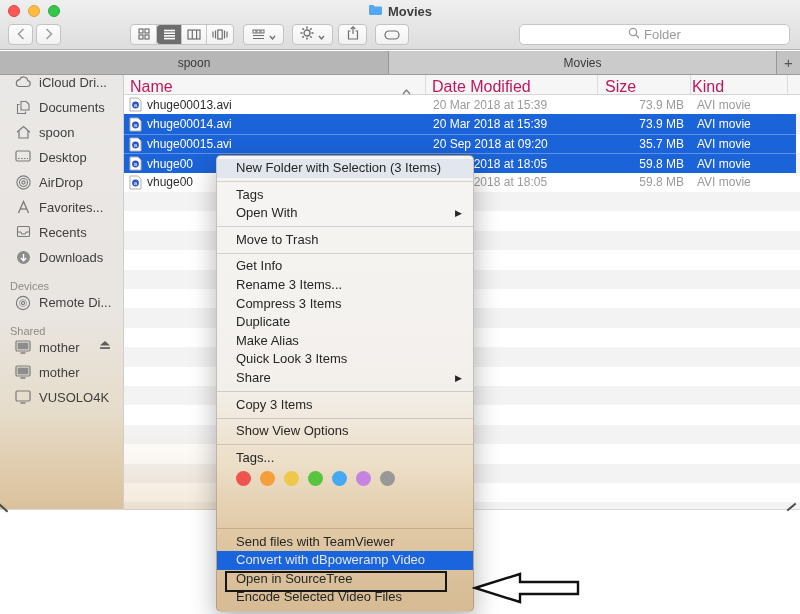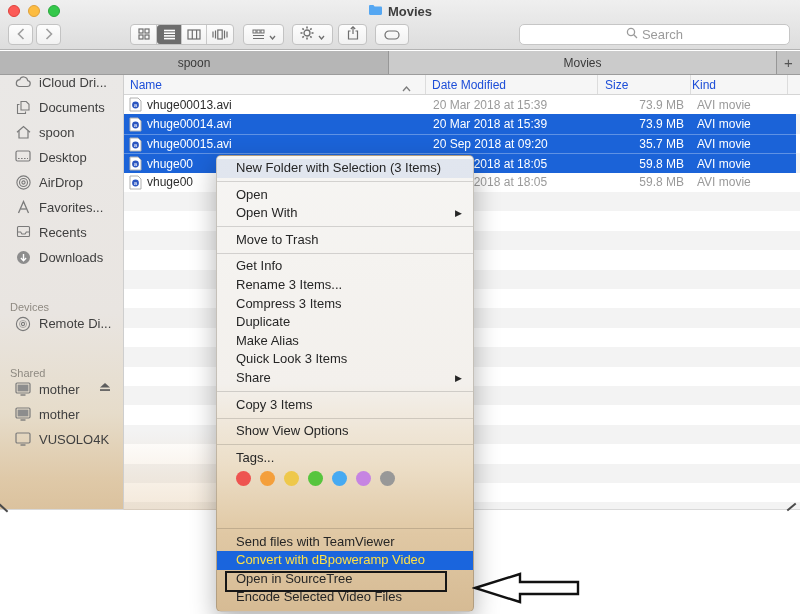--- a/index.html
+++ b/index.html
@@ -33,31 +33,31 @@
     border-bottom:1px solid #9c9c9c;display:flex;z-index:5}
   .tab{height:100%;display:flex;align-items:center;justify-content:center;
     font-size:12px;color:#3a3a3a;border-right:1px solid #979797}
   .tab.inactive{width:389px;background:#b6b6b6}
   .tab.active{width:388px;background:#cbcbcb}
   .newtab{width:23px;height:100%;background:#c3c3c3;display:flex;align-items:center;
     justify-content:center;font-size:15px;color:#555}
 
   
   .headerbar{position:absolute;left:124px;top:75px;width:676px;height:20px;background:#f6f6f6;
-    border-bottom:1px solid #d5d5d5;font-size:12px;color:#1d4ed8;z-index:4}
+    border-bottom:1px solid #d5d5d5;font-size:16px;color:#be185d;z-index:4}
   .hcell{position:absolute;top:3px}
   .hdiv{position:absolute;top:0;width:1px;height:19px;background:#dcdcdc}
   .sortcaret{position:absolute;left:278px;top:6px}
 
   
   .sidebar{position:absolute;left:0;top:75px;width:124px;height:435px;
     background:linear-gradient(180deg,#eae8e6 0%,#e9e5e1 55%,#e6dcca 78%,#dfc9a8 93%,#dbc29e 100%);
     border-right:1px solid #cecece;z-index:3;border-bottom:1px solid #d9d9d9}
   .sb-title{margin:3px 0 0 10px;height:18px;line-height:18px;font-size:11px;color:#8f8a82}
-  .sb-title.gap{margin-top:23px}
+  .sb-title.gap{margin-top:2px}
   .sb-item{height:25px;display:flex;align-items:flex-start;padding-left:14px;font-size:13px;color:#3f3f3f}
   .sb-item .ic{width:18px;display:flex;justify-content:center}
   .sb-item .lbl{margin-left:7px;white-space:nowrap}
   .sb-item .eject{margin-left:auto;margin-right:12px;display:flex}
 
   
   .filearea{position:absolute;left:124px;top:95px;width:676px;height:415px;z-index:2;
     background:repeating-linear-gradient(to bottom,#ffffff 0px,#ffffff 19.4px,#f3f3f3 19.4px,#f3f3f3 38.8px);
     border-bottom:1px solid #d9d9d9}
   .row{position:absolute;left:0;width:672px;height:19.4px;font-size:12px;color:#2c2c2c}
@@ -77,21 +77,21 @@
   
   .menu{position:absolute;left:216px;top:155px;width:258px;height:457px;z-index:50;
     display:flex;flex-direction:column;padding:3px 0 4px 0;
     background:linear-gradient(180deg,#f6f5f3 0%,#f3f0ec 50%,#ecdec7 68%,#e0c8a4 83%,#d6bb94 100%);
     border:1px solid rgba(110,100,85,0.35);border-radius:5px;
     box-shadow:0 10px 26px rgba(0,0,0,0.30)}
   .mi{position:relative;height:18.6px;line-height:18.6px;padding-left:19px;font-size:13px;
     color:#262626;white-space:nowrap;flex:none}
   .mi .arrow{position:absolute;right:11px;top:0;font-size:9px;font-family:"DejaVu Sans",sans-serif}
   .mi.tinted{background:rgba(70,120,210,0.12)}
-  .mi.hl{background:#1a65dd;color:#fde047}
+  .mi.hl{background:#1a65dd;color:#e5e5e5}
   .msep{height:1px;background:rgba(0,0,0,0.14);margin:3.5px 0;flex:none}
   .dots{height:22px;display:flex;align-items:center;padding-left:19px;gap:9px;flex:none}
   .dot{width:15px;height:15px;border-radius:50%}
   .mspacer{flex:1}
 
   
   .encode-box{position:absolute;left:225px;top:571px;width:222px;height:21px;
     border:2px solid #161616;z-index:60;pointer-events:none}
   .big-arrow{position:absolute;left:472px;top:570px;z-index:61;pointer-events:none}
   .corner{position:absolute;width:11px;border-top:2px solid #4a4a4a;z-index:7}
@@ -218,21 +218,21 @@
     <span><svg width="16" height="10" viewBox="0 0 16 10">
           <rect x="1" y="1" width="14" height="8" rx="4" fill="none" stroke="#6e6e6e" stroke-width="1.2"></rect>
         </svg></span>
   </div>
 
   <div class="searchfield">
     <span><svg width="12" height="12" viewBox="0 0 12 12">
           <circle cx="5" cy="5" r="3.6" fill="none" stroke="#9b9b9b" stroke-width="1.3"></circle>
           <line x1="7.8" y1="7.8" x2="11" y2="11" stroke="#9b9b9b" stroke-width="1.3"></line>
         </svg></span>
-    <span>Search</span>
+    <span>Folder</span>
   </div>
 </div>
 
 <div class="tabbar">
   <div class="tab inactive">
       <span>spoon</span>
     </div>
   <div class="tab active">
       <span>Movies</span>
     </div>
@@ -457,21 +457,21 @@
       <div class="cell c-date">20 Mar 2018 at 18:05</div>
       <div class="cell c-size">59.8 MB</div>
       <div class="cell c-kind">AVI movie</div>
     </div>
   </div>
 <div class="tintstrip"></div>
 
 <div class="menu" id="context-menu">
     <div class="mi tinted"><span>New Folder with Selection (3 Items)</span></div>
     <div class="msep"></div>
-    <div class="mi"><span>Open</span></div>
+    <div class="mi"><span>Tags</span></div>
     <div class="mi"><span>Open With</span><span class="arrow">▶</span></div>
     <div class="msep"></div>
     <div class="mi"><span>Move to Trash</span></div>
     <div class="msep"></div>
     <div class="mi"><span>Get Info</span></div>
     <div class="mi"><span>Rename 3 Items...</span></div>
     <div class="mi"><span>Compress 3 Items</span></div>
     <div class="mi"><span>Duplicate</span></div>
     <div class="mi"><span>Make Alias</span></div>
     <div class="mi"><span>Quick Look 3 Items</span></div>

